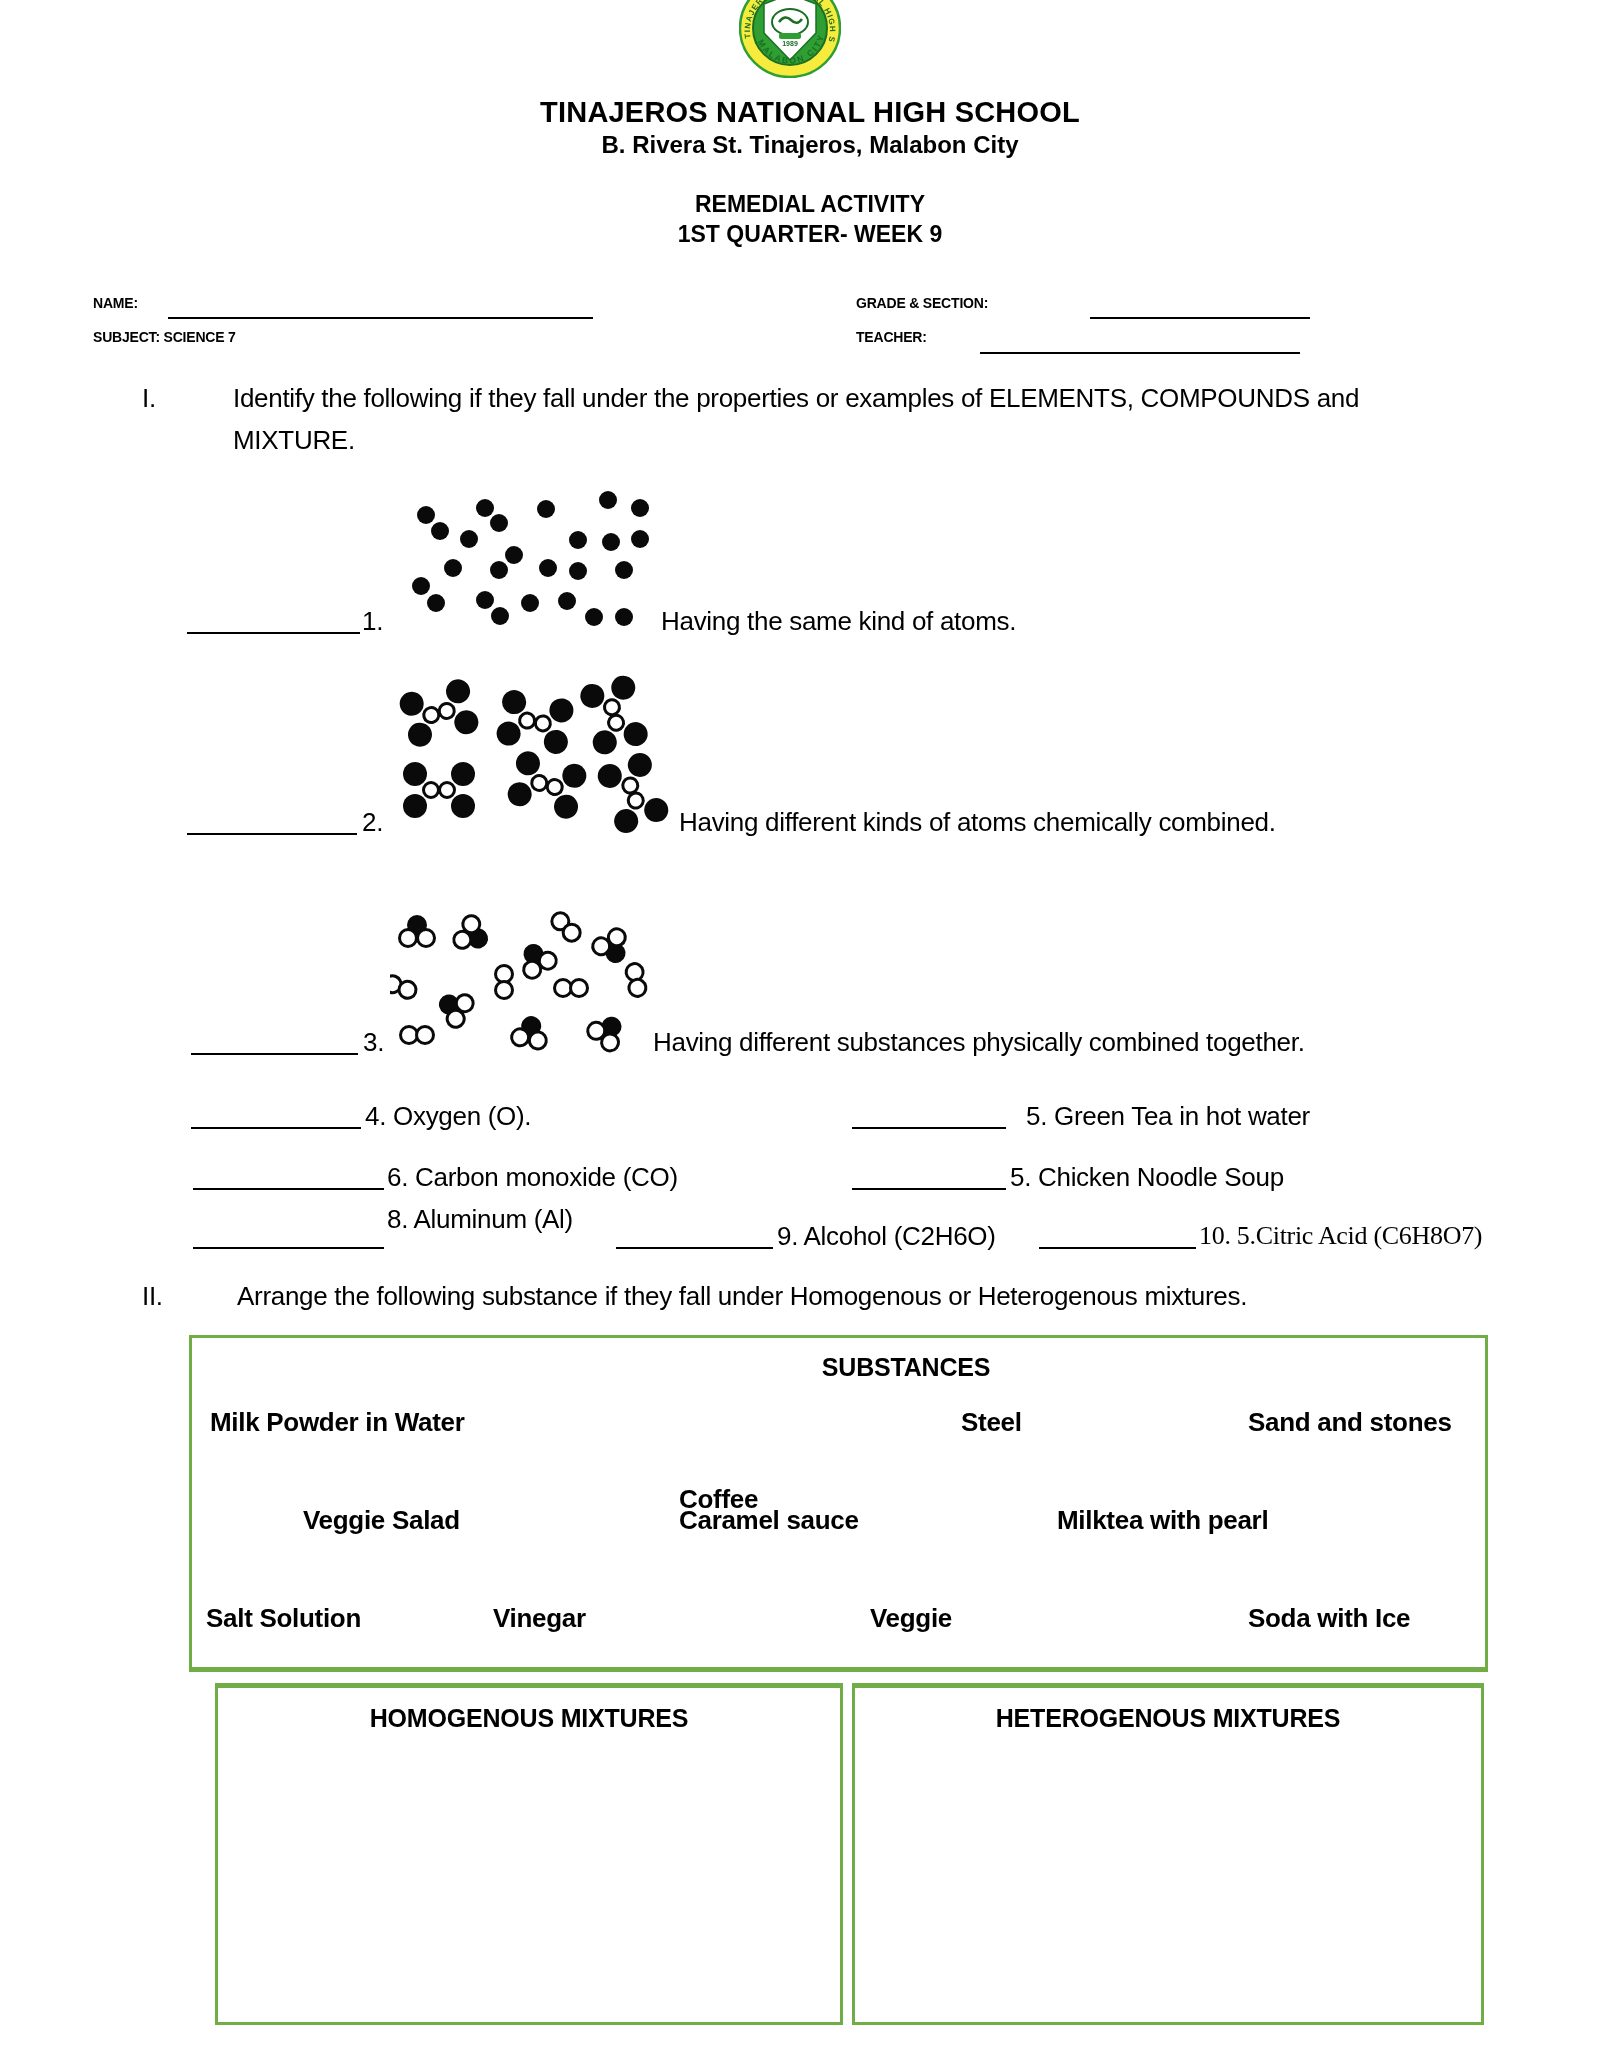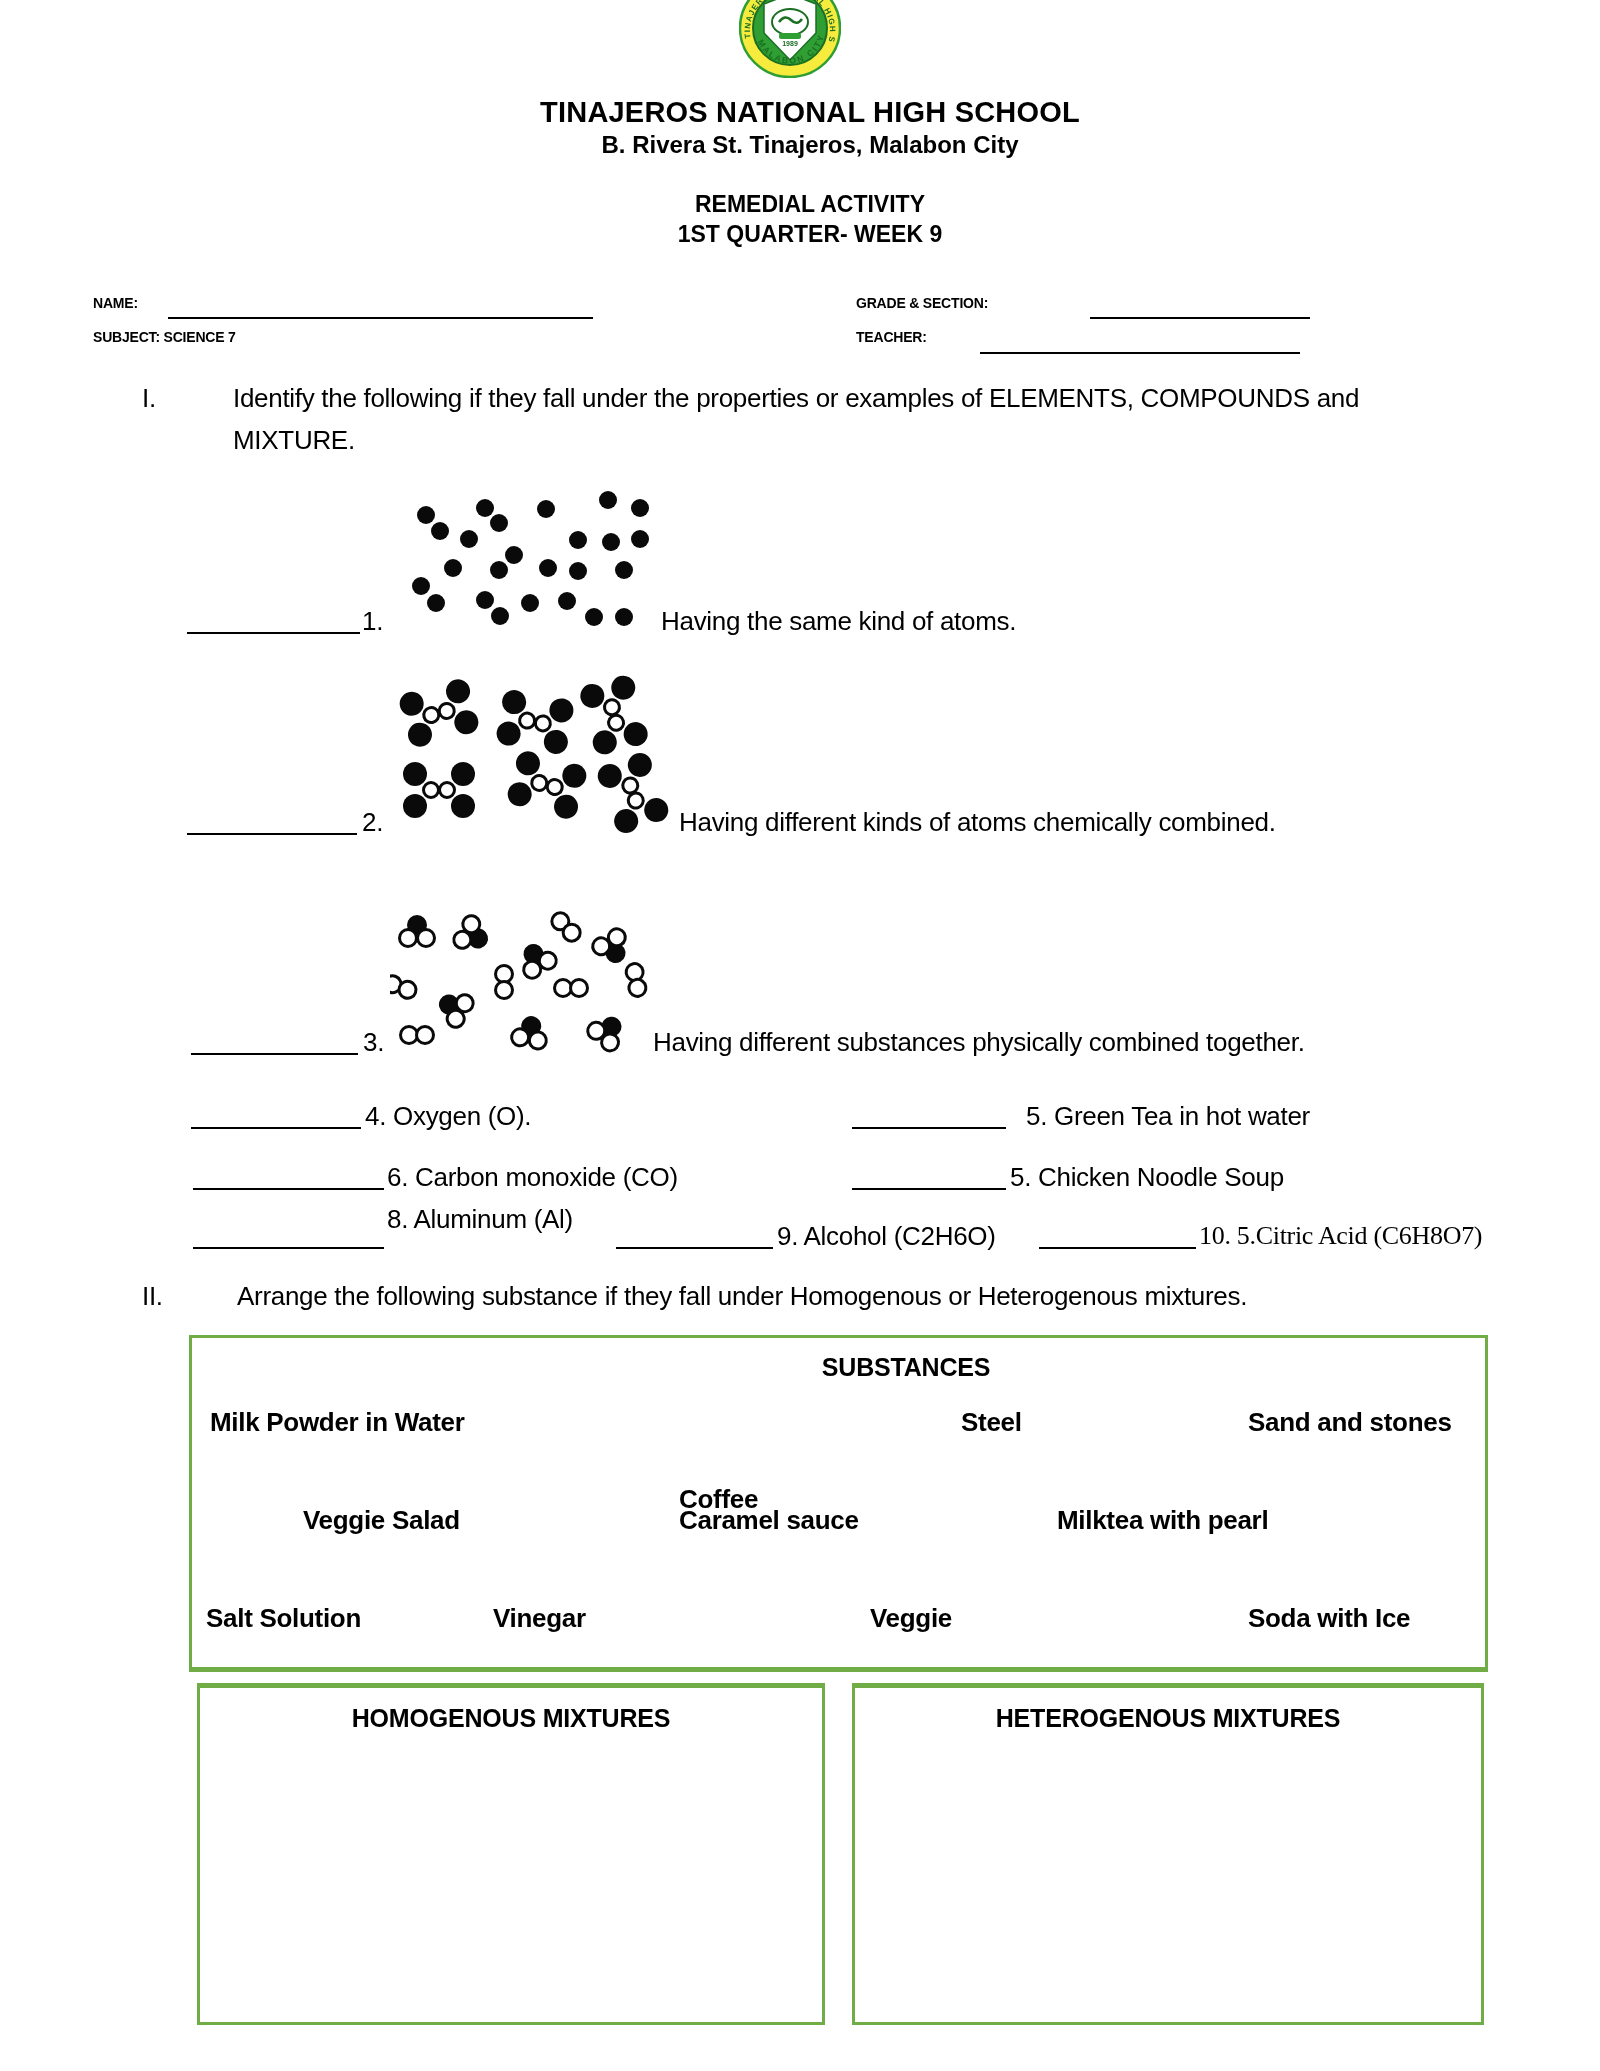--- a/index.html
+++ b/index.html
@@ -238,20 +238,20 @@
   <div class="abs bold-item" style="left:961px;top:1407px;">Steel</div>
   <div class="abs bold-item" style="left:1248px;top:1407px;">Sand and stones</div>
   <div class="abs bold-item" style="left:303px;top:1505px;">Veggie Salad</div>
   <div class="abs bold-item" style="left:679px;top:1505px;">Caramel sauce</div>
   <div class="abs bold-item" style="left:1057px;top:1505px;">Milktea with pearl</div>
   <div class="abs bold-item" style="left:206px;top:1603px;">Salt Solution</div>
   <div class="abs bold-item" style="left:493px;top:1603px;">Vinegar</div>
   <div class="abs bold-item" style="left:870px;top:1603px;">Veggie</div>
   <div class="abs bold-item" style="left:1248px;top:1603px;">Soda with Ice</div>
 
-  <div class="greenbox" style="left:197px;top:1683px;width:628px;height:342px;border:3px solid #70AD47;border-top-width:5px;">
+  <div class="greenbox" style="left:215px;top:1683px;width:628px;height:342px;border:3px solid #70AD47;border-top-width:5px;">
     <div class="boxtitle" style="margin-top:16px;">HOMOGENOUS MIXTURES</div>
   </div>
   <div class="greenbox" style="left:852px;top:1683px;width:632px;height:342px;border:3px solid #70AD47;border-top-width:5px;">
     <div class="boxtitle" style="margin-top:16px;">HETEROGENOUS MIXTURES</div>
   </div>
 
 </div>
 
 </body></html>

